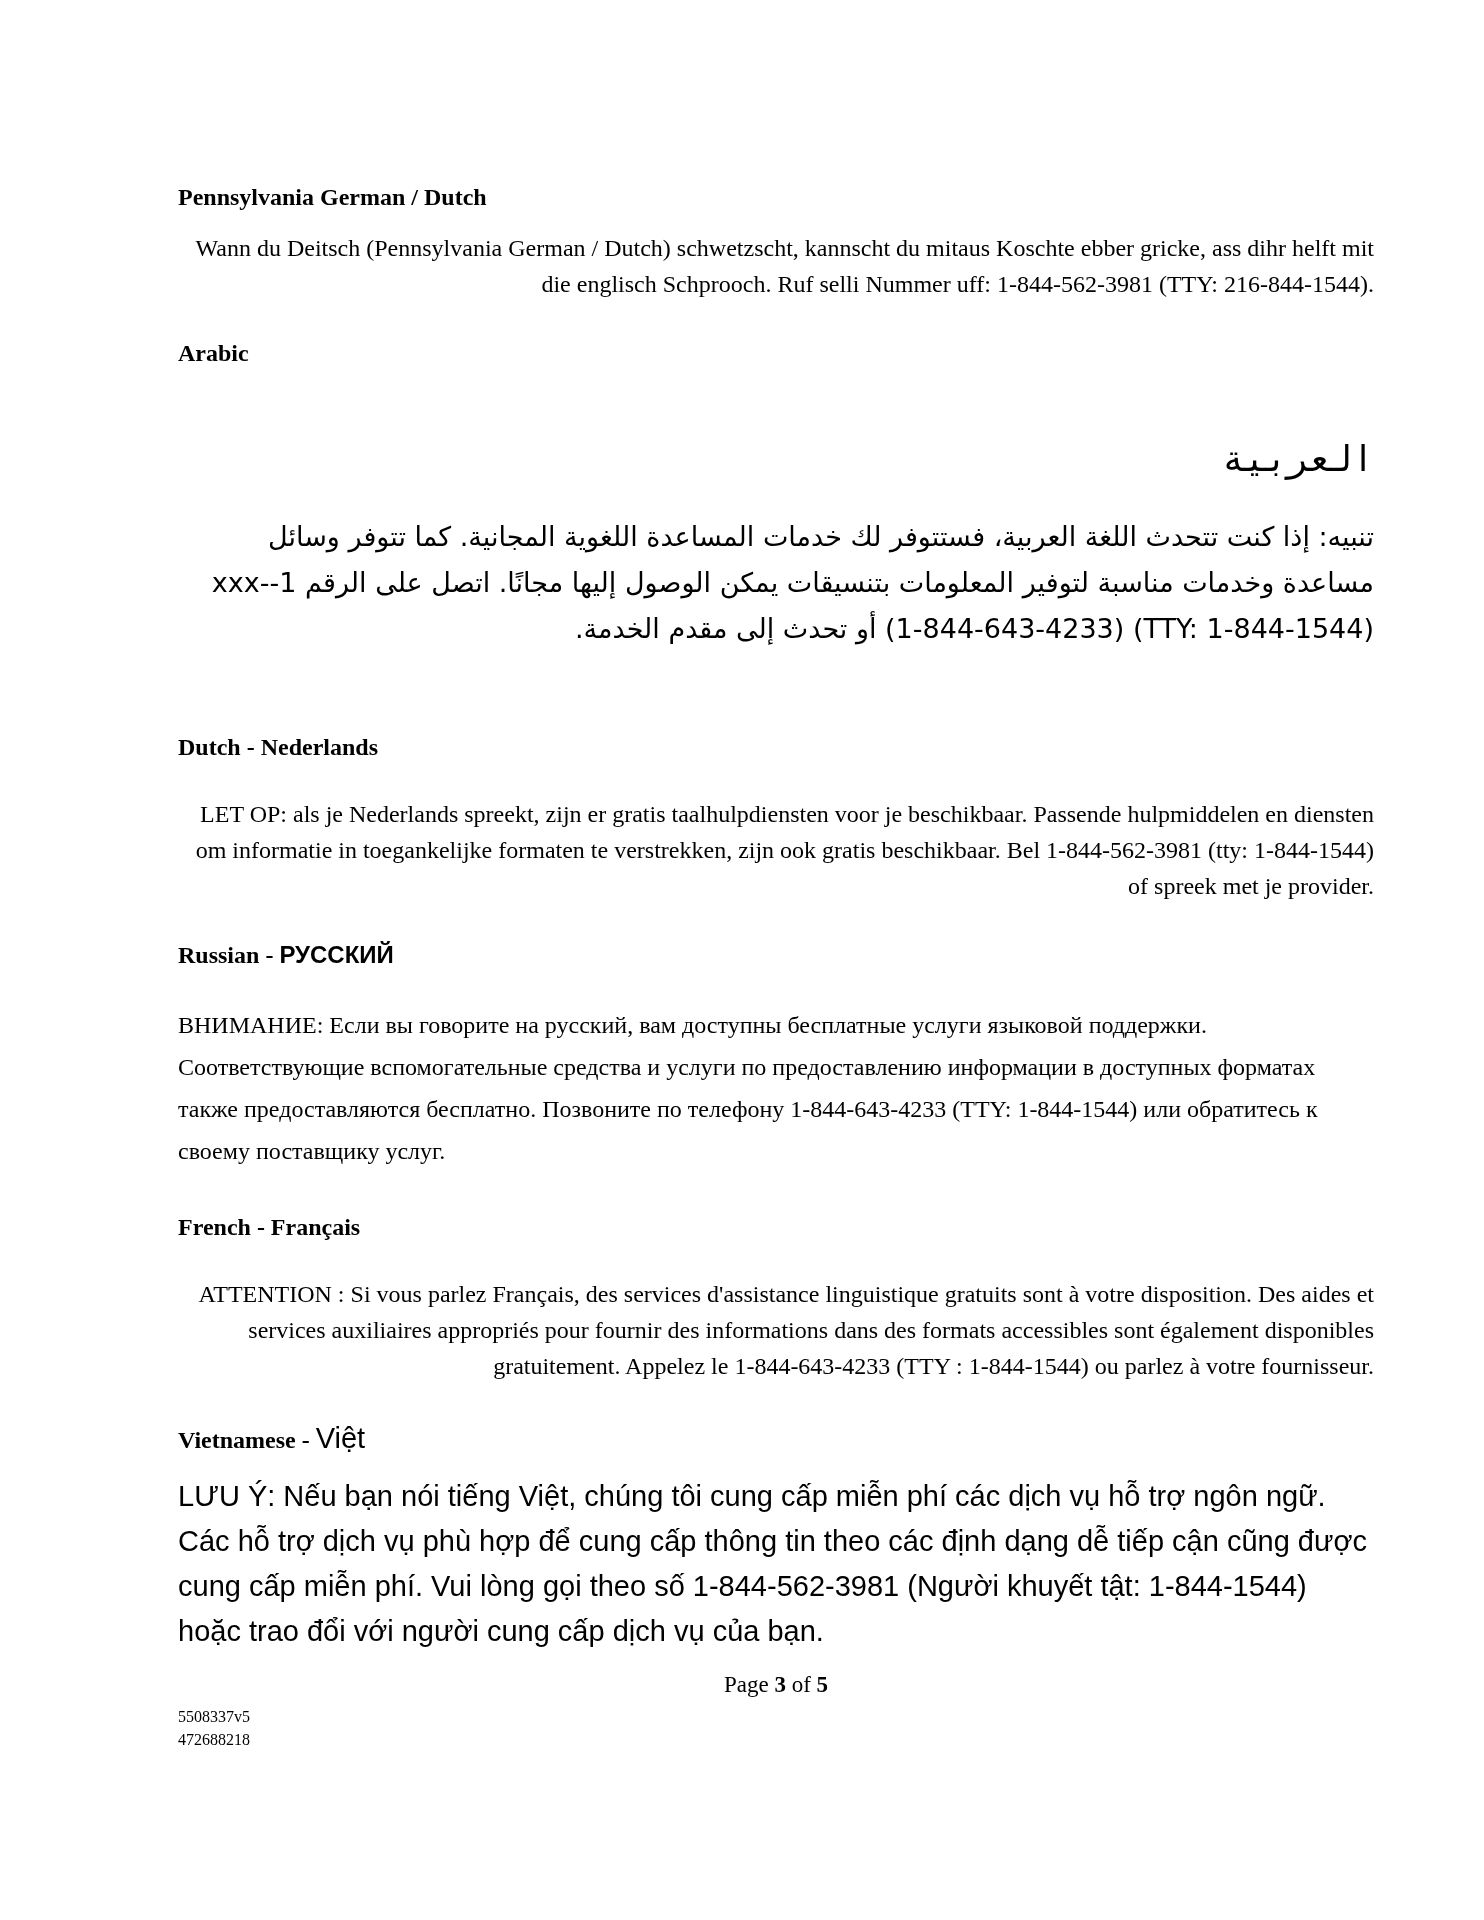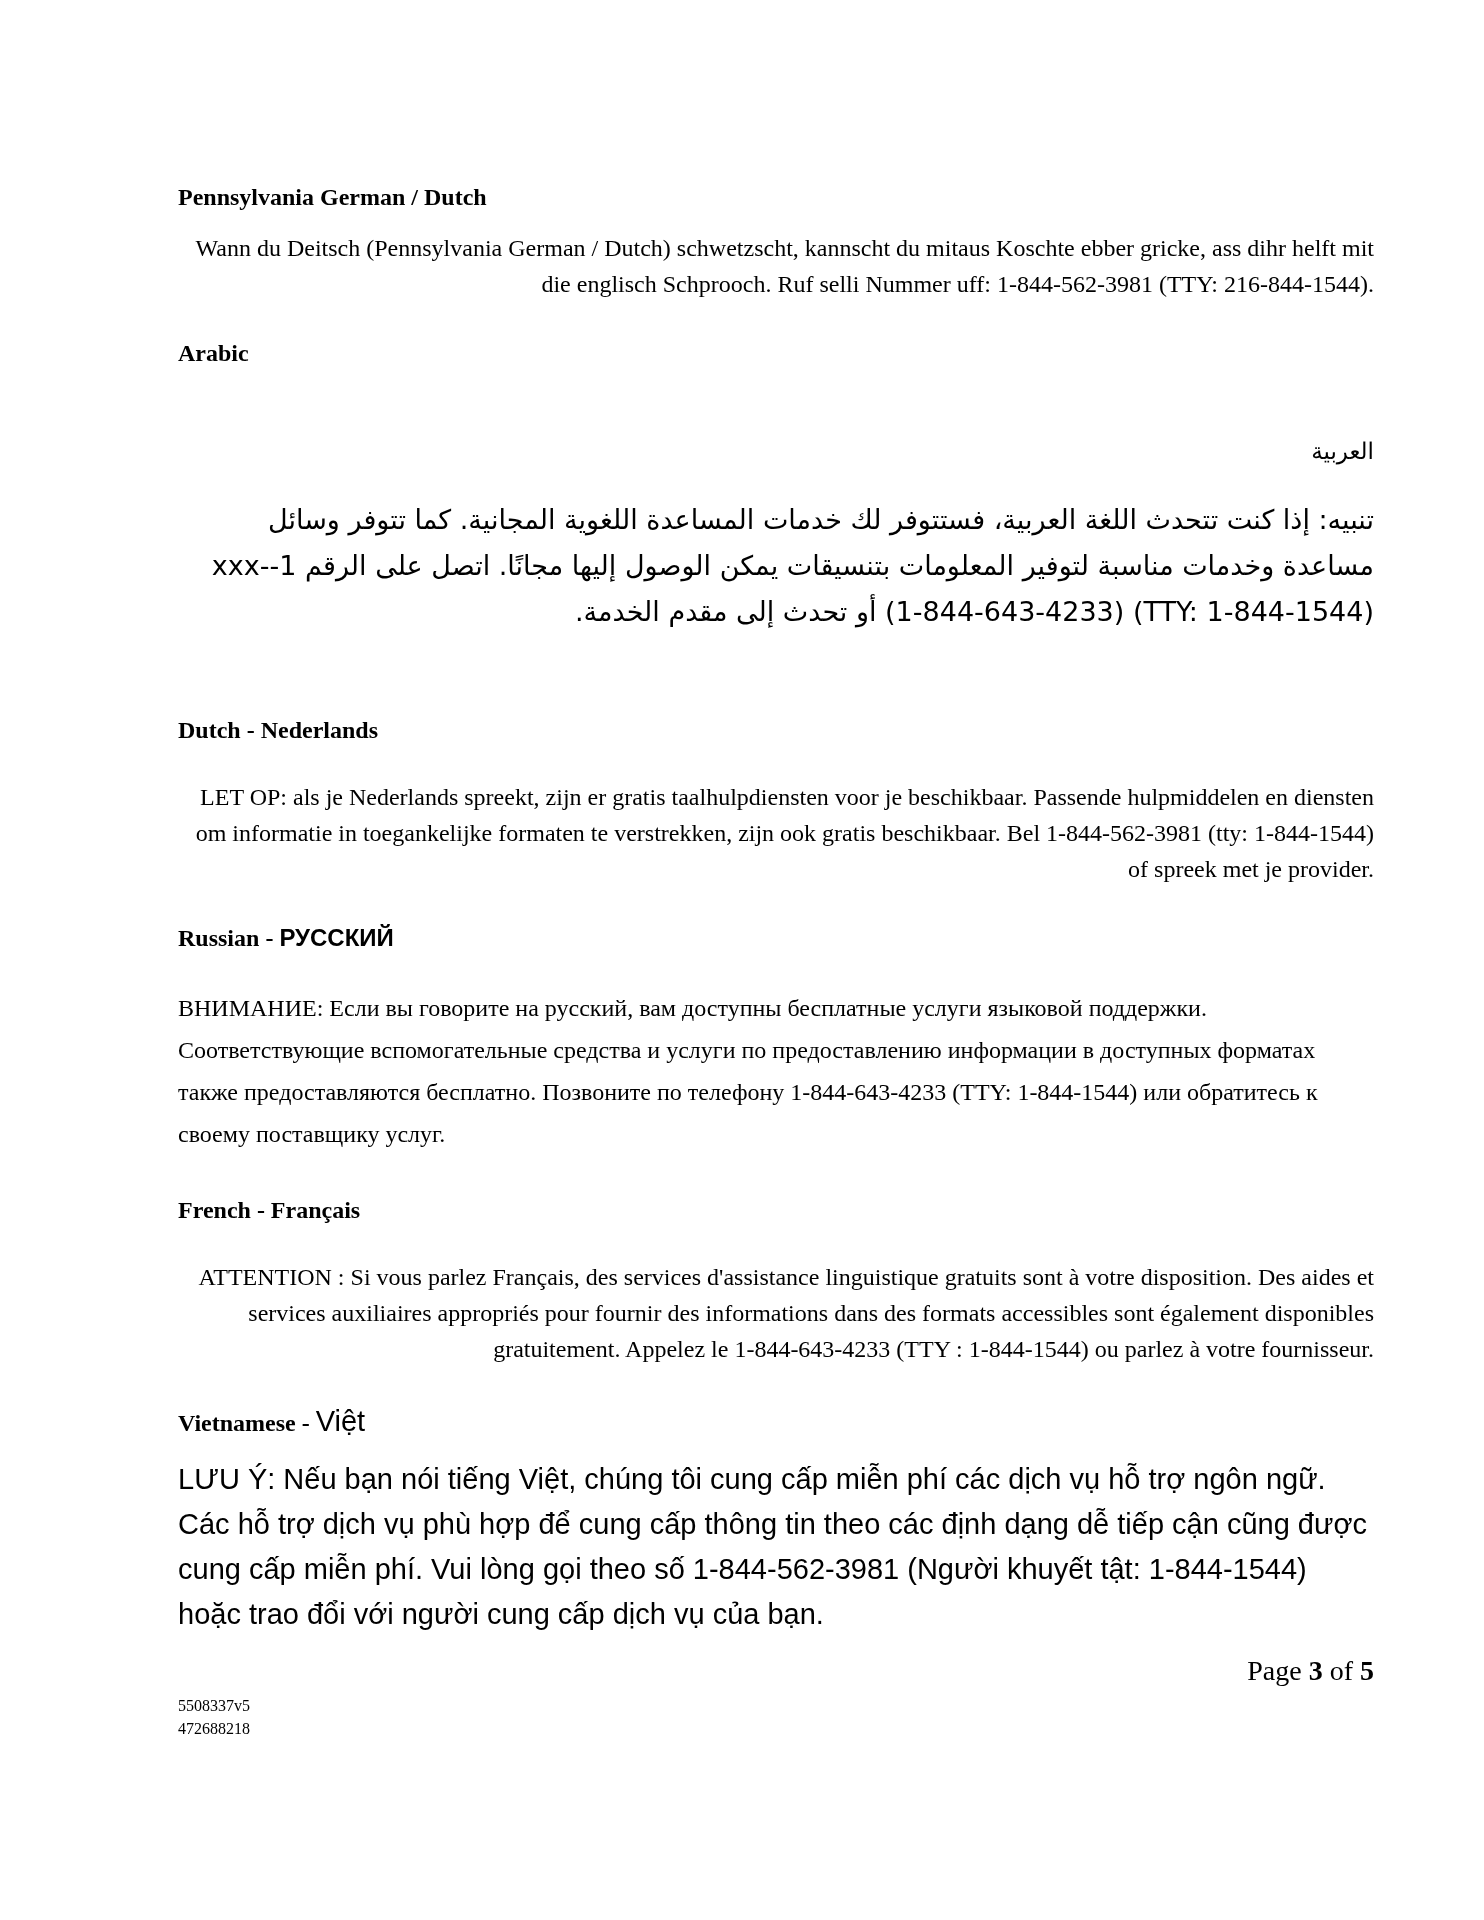--- a/index.html
+++ b/index.html
@@ -30,22 +30,22 @@
     font-size: 24px;
     line-height: 1.5;
     margin: 0 0 36px 0;
     text-align: right;
   }
 
   
   .arabic-label {
     direction: rtl;
     text-align: right;
-    font-family: Liberation Sans, sans-serif;
-    font-size: 23px;
+    font-family: Liberation Mono, monospace;
+    font-size: 36px;
     margin: 70px 0 32px 0;
   }
   .arabic-body {
     direction: rtl;
     text-align: right;
     font-family: "DejaVu Sans", "Liberation Sans", sans-serif;
     font-size: 27px;
     line-height: 1.7;
     margin: 0 0 80px 0;
   }
@@ -68,23 +68,23 @@
   }
   .heading-viet-part {
     font-family: "Liberation Sans", "DejaVu Sans", sans-serif;
     font-weight: normal;
     font-size: 29px;
   }
   .pre-para-space { margin-top: 34px; }
 
   
   .footer-pageline {
-    text-align: right;
+    text-align: center;
     font-family: "Liberation Serif", serif;
-    font-size: 28px;
+    font-size: 23px;
     margin-top: 4px;
   }
   .footer-pageline b { font-weight: bold; }
   .doc-ids {
     font-family: Liberation Serif, serif;
     font-size: 16px;
     line-height: 1.45;
     margin-top: 7px;
   }
 </style>

